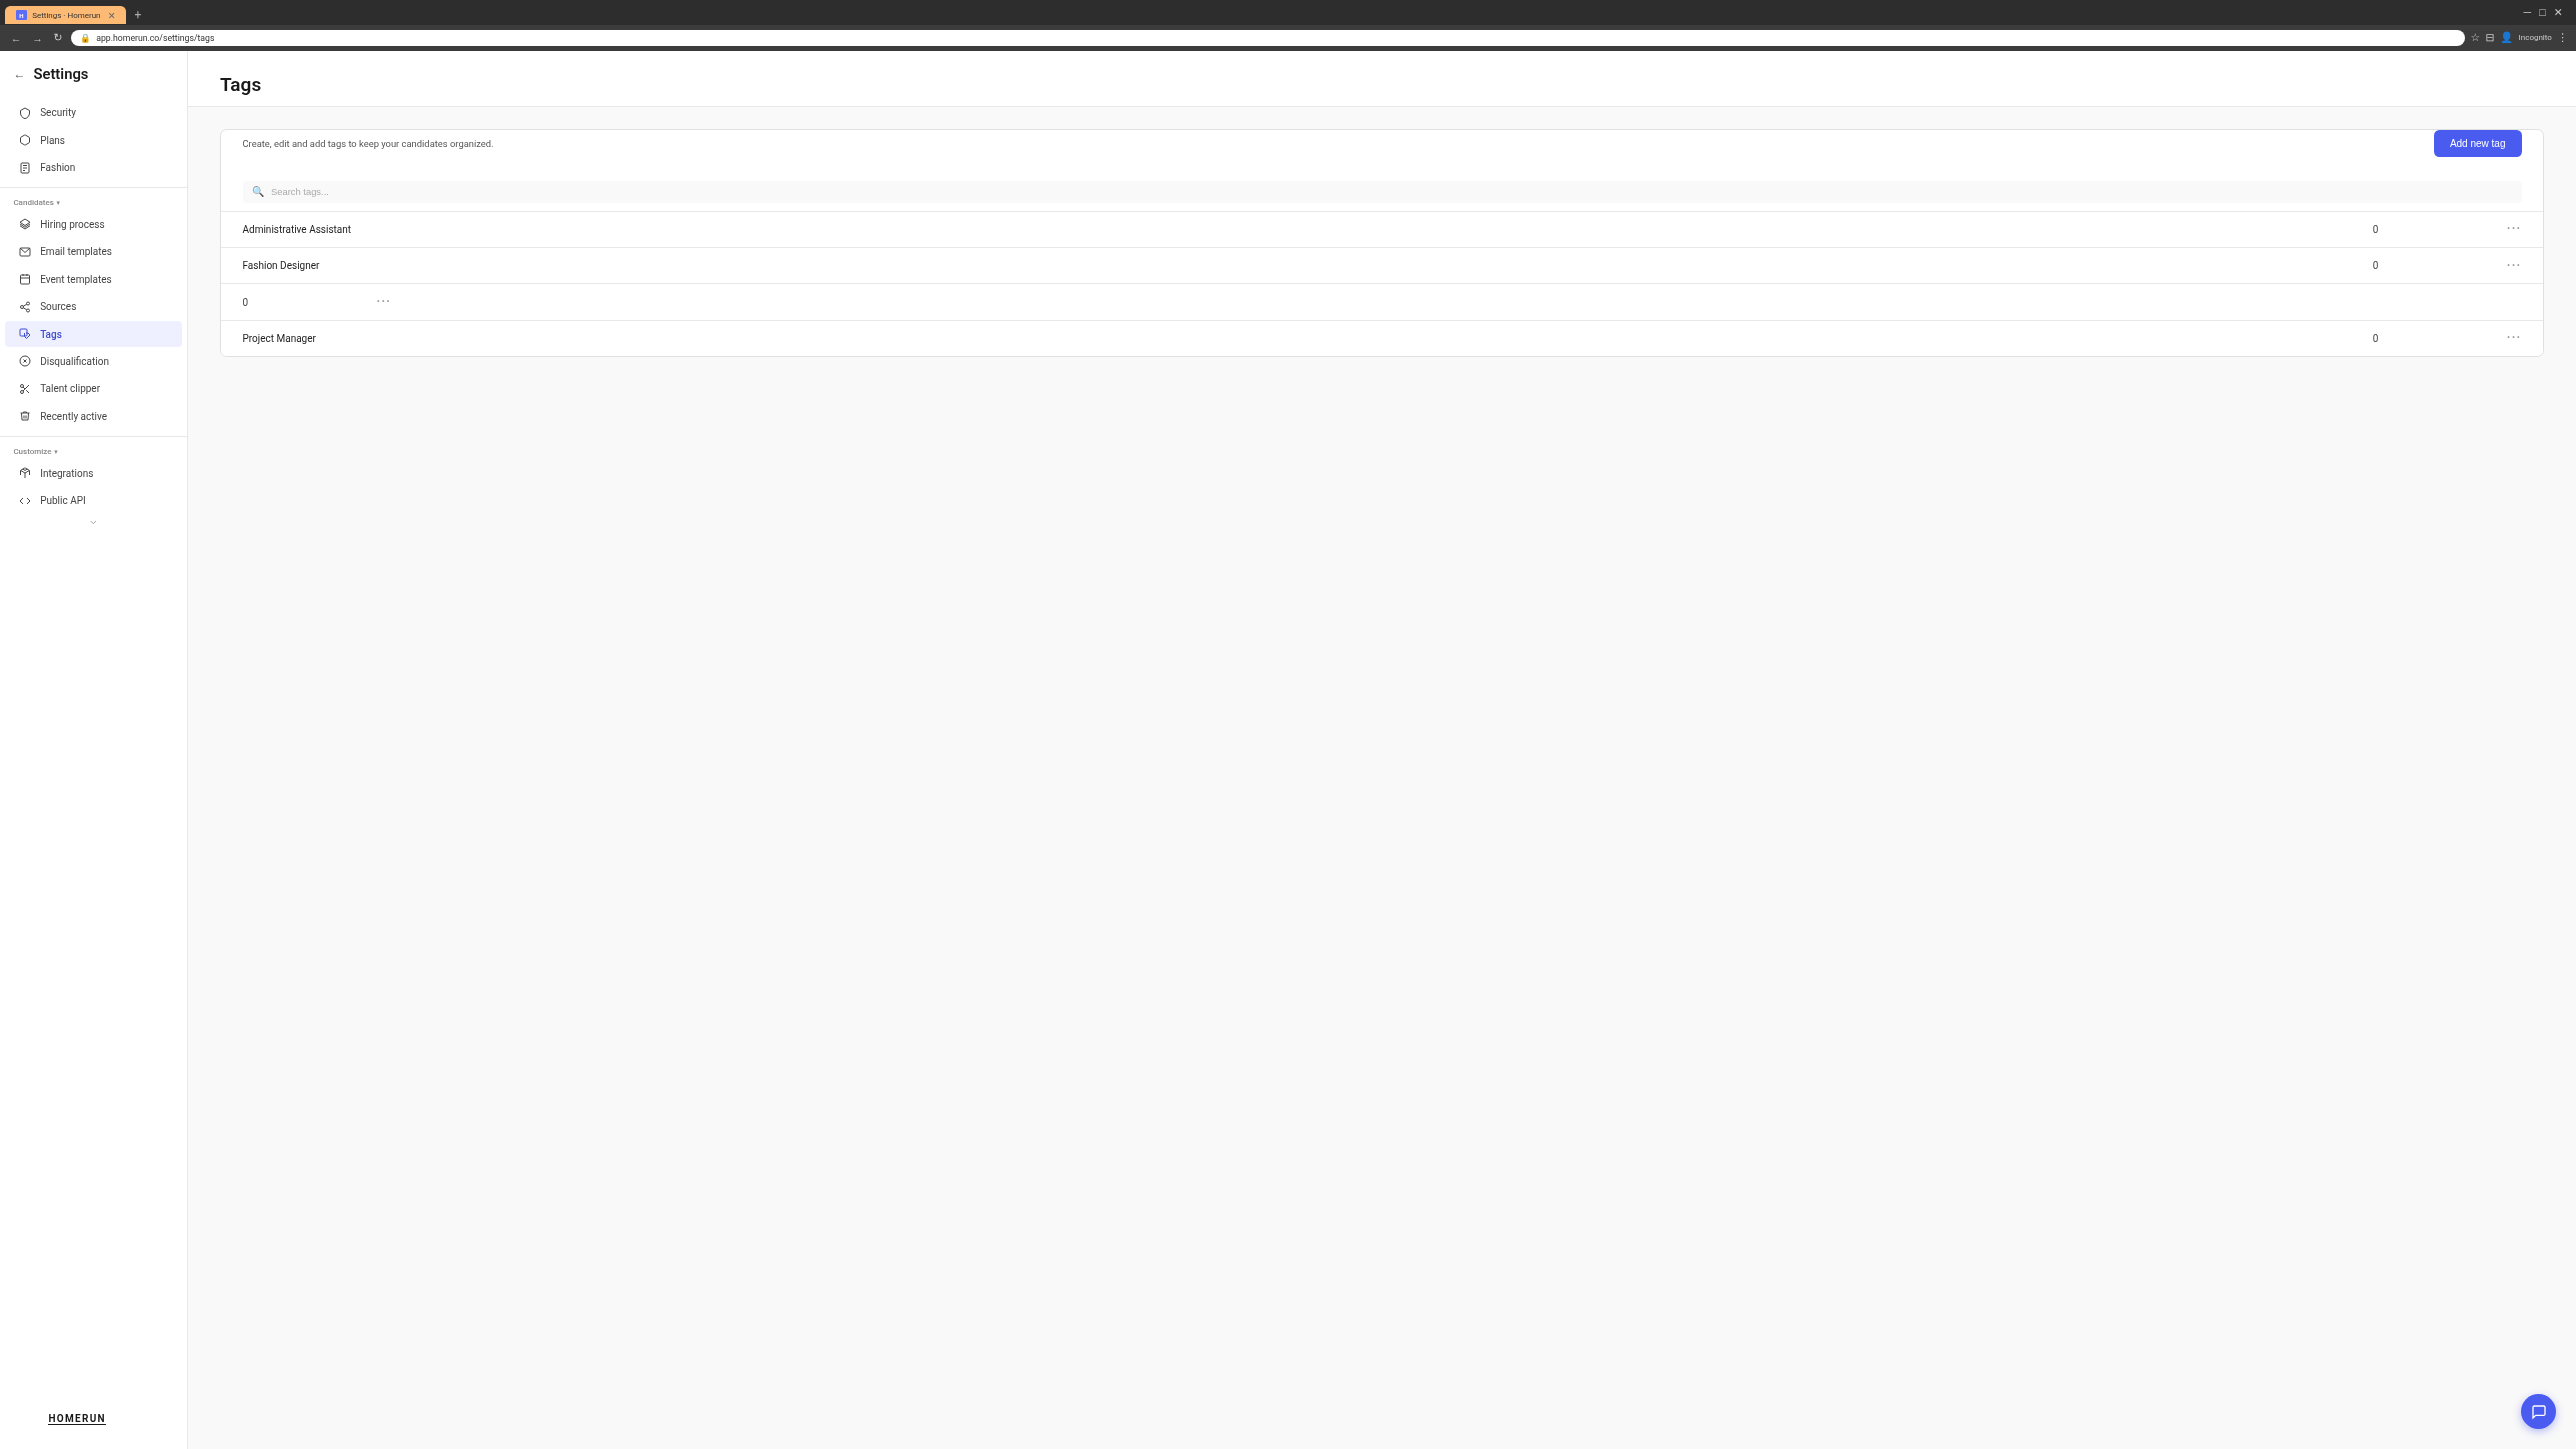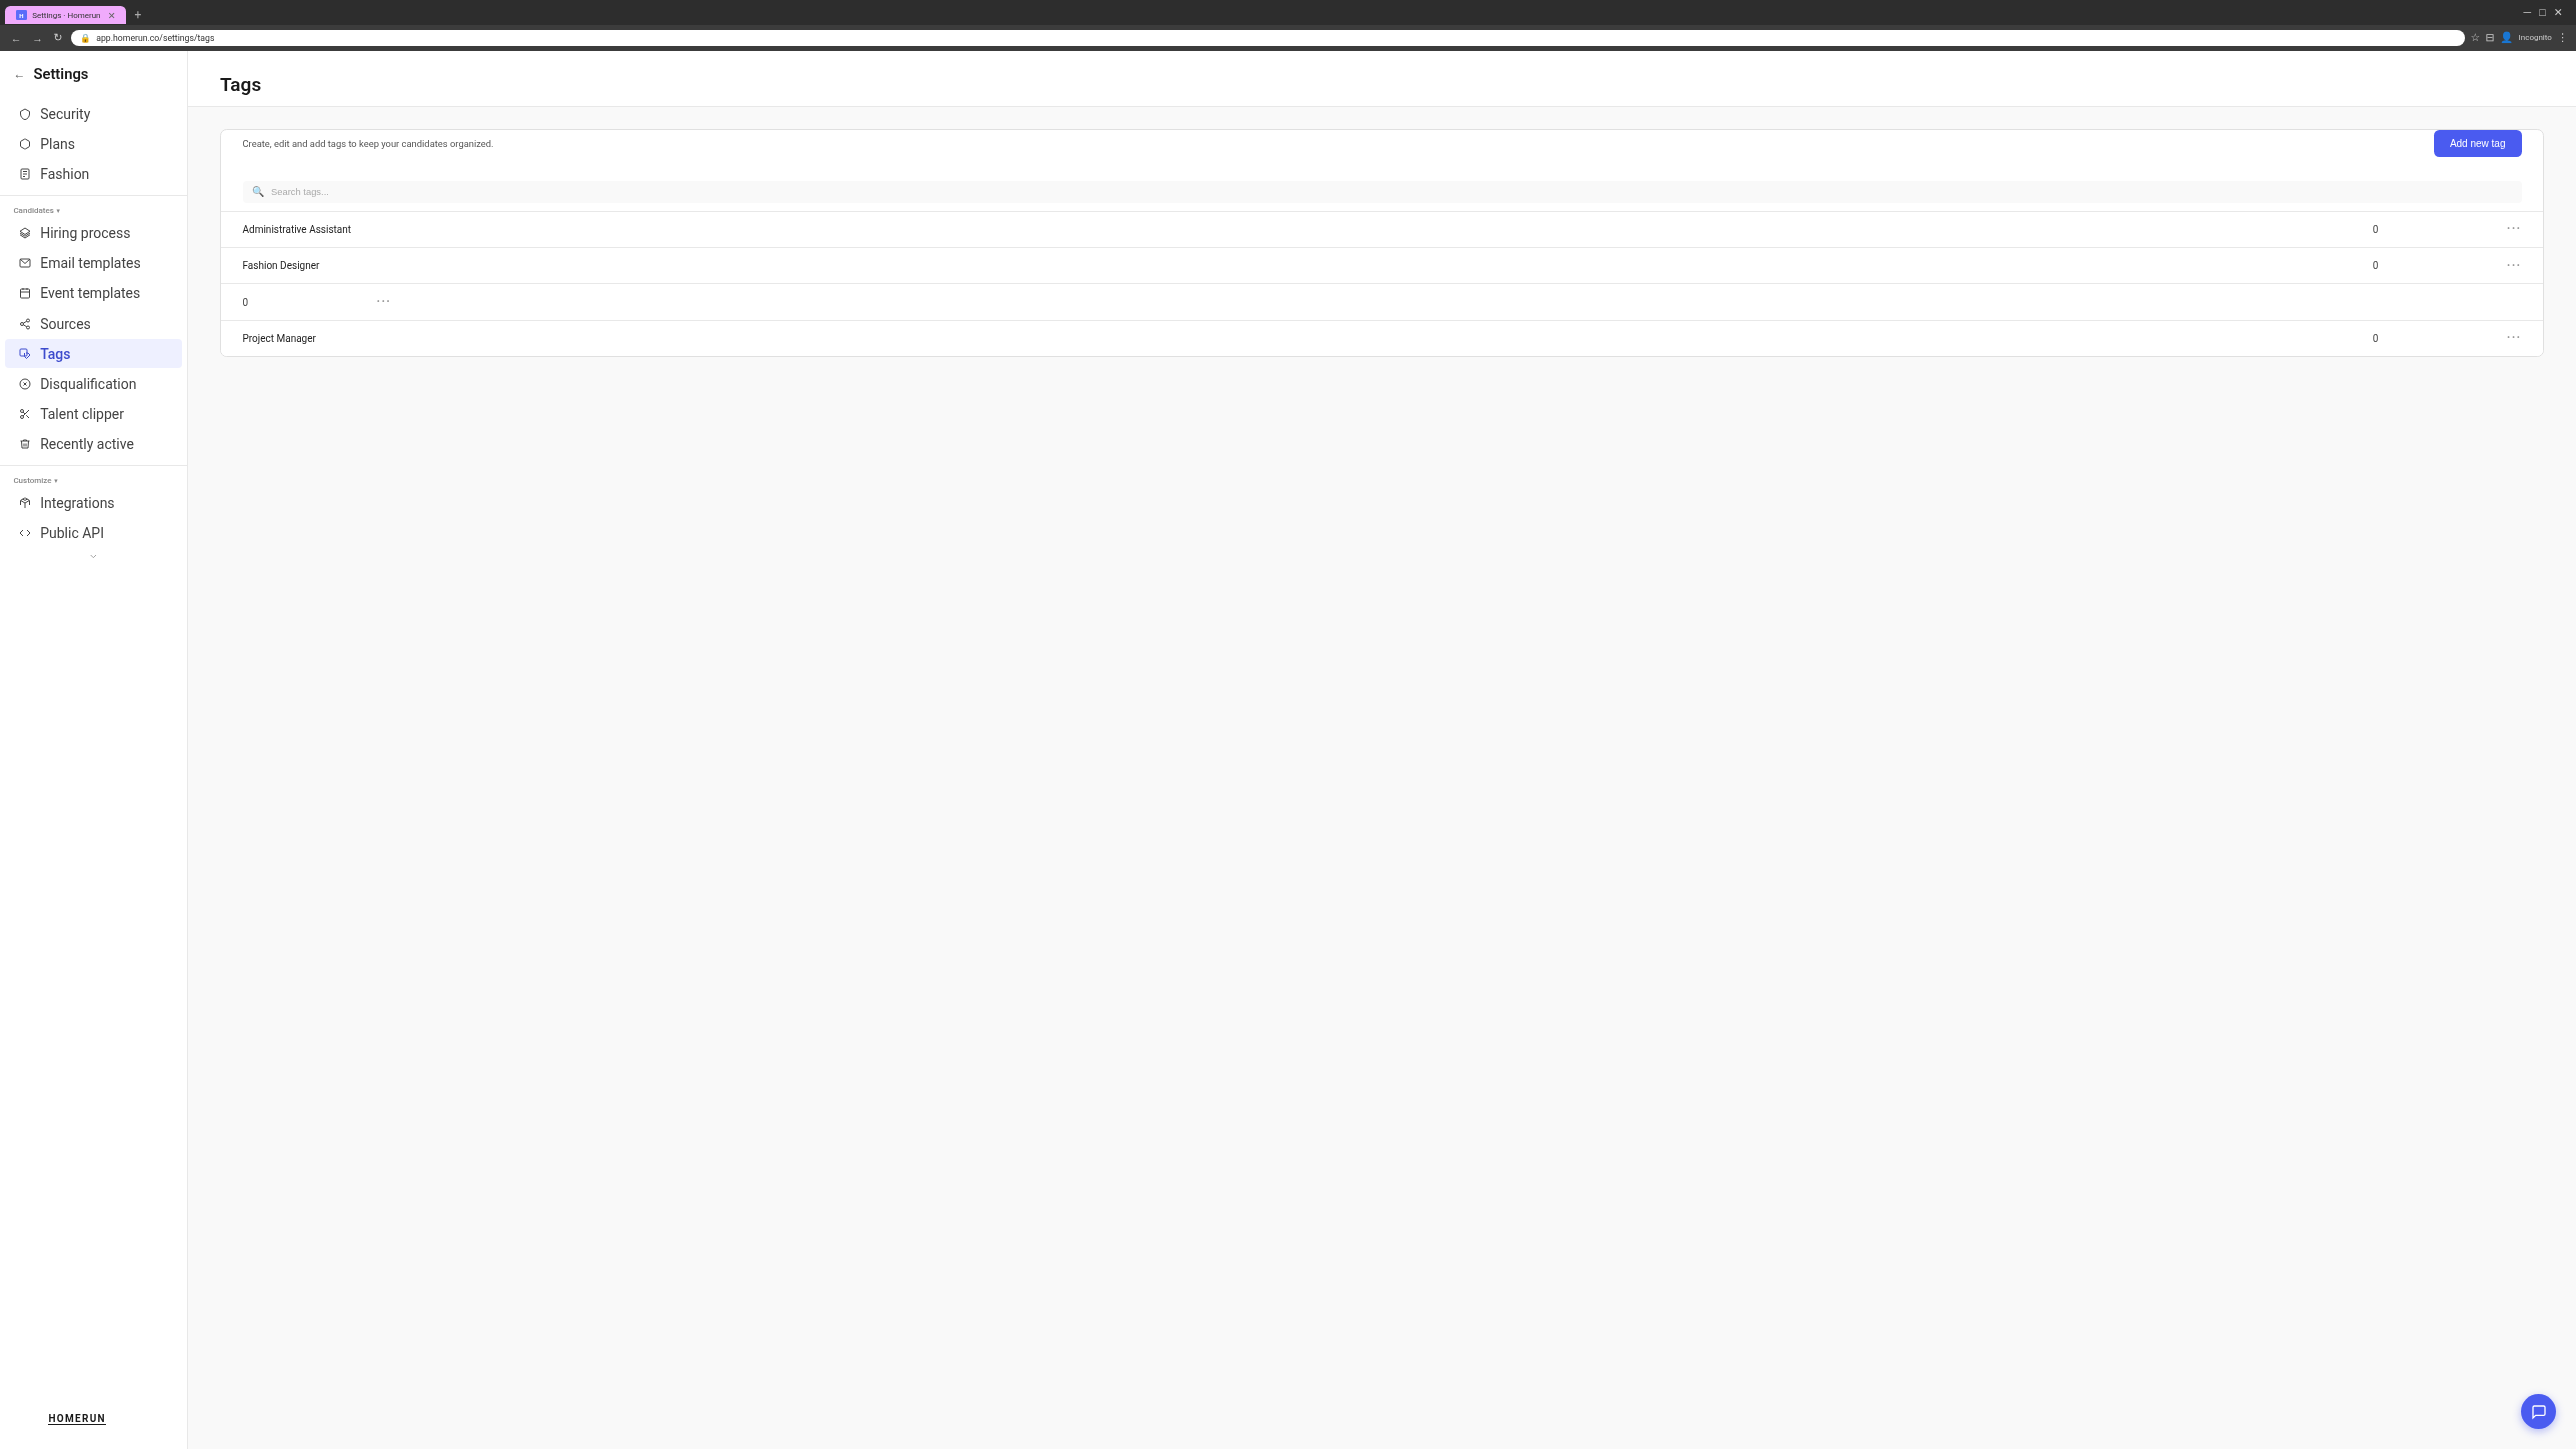--- a/index.html
+++ b/index.html
@@ -1,21 +1,21 @@
 <!DOCTYPE html>
 <html style="font-size:10.7px"><head>
   <meta charset="utf-8">
   <style>
     * { box-sizing: border-box; margin: 0; padding: 0; }
     body { font-family: -apple-system, BlinkMacSystemFont, 'Segoe UI', Roboto, sans-serif; background: #f5f5f5; display: flex; flex-direction: column; height: 100vh; overflow: hidden; }
 
     
     .browser-chrome { background: #3c3c3c; display: flex; flex-direction: column; }
     .browser-tab-bar { background: #2d2d2d; display: flex; align-items: center; padding: 5.4px 5.4px 0; gap: 2.7px; }
-    .browser-tab { background: #f0abfc; border-radius: 5.4px 5.4px 0 0; display: flex; align-items: flex-end; padding: 4px 10.7px; gap: 5.4px; min-width: 121px; font-size: 8.7px; color: #333; }
+    .browser-tab { background: #fdba74; border-radius: 5.4px 5.4px 0 0; display: flex; align-items: flex-end; padding: 4px 10.7px; gap: 5.4px; min-width: 121px; font-size: 8.7px; color: #333; }
     .browser-tab .tab-favicon { width: 10.7px; height: 10.7px; background: #5b6cf9; border-radius: 1.3px; display: flex; align-items: center; justify-content: center; color: white; font-size: 6px; font-weight: bold; }
     .browser-tab .tab-title { flex: 1; font-size: 8px; color: #333; white-space: nowrap; overflow: hidden; text-overflow: ellipsis; }
     .browser-tab .tab-close { color: #666; cursor: pointer; font-size: 9.4px; line-height: 1; }
     .browser-tab-new { color: #aaa; font-size: 12px; cursor: pointer; padding: 2.7px 5.4px; }
     .browser-window-controls { margin-left: auto; display: flex; gap: 8px; padding: 0 8px 5.4px; align-items: center; }
     .browser-window-controls span { color: #ccc; cursor: pointer; font-size: 10.7px; }
 
     .browser-toolbar { background: #3c3c3c; display: flex; align-items: center; padding: 4px 8px; gap: 5.4px; }
     .browser-nav-btn { background: none; border: none; color: #ccc; cursor: pointer; font-size: 10.7px; padding: 2.7px; border-radius: 2.7px; }
     .browser-nav-btn:disabled { color: #666; cursor: default; }
@@ -29,21 +29,21 @@
 
     
     .sidebar { width: 188px; background: #fff; border-right: 0.7px solid #e8e8e8; display: flex; flex-direction: column; overflow-y: auto; padding: 13.4px 0; }
     .sidebar-header { display: flex; align-items: center; gap: 8px; padding: 0 13.4px 16px; }
     .sidebar-back { color: #555; font-size: 12px; cursor: pointer; }
     .sidebar-title { font-size: 14.8px; font-weight: 600; color: #1a1a1a; }
 
     .sidebar-section-label { font-size: 8px; color: #888; font-weight: 500; padding: 5.4px 13.4px 2.7px; display: flex; align-items: center; gap: 2.7px; }
     .sidebar-section-label .chevron { font-size: 6.7px; }
 
-    .sidebar-item { display: flex; align-items: center; gap: 8px; padding: 6.7px 13.4px; cursor: pointer; border-radius: 4px; margin: 0.7px 5.4px; color: #444; font-size: 14px; }
+    .sidebar-item { display: flex; align-items: center; gap: 8px; padding: 6.7px 13.4px; cursor: pointer; border-radius: 4px; margin: 0.7px 5.4px; color: #444; font-size: 10px; }
     .sidebar-item.active { background: #eef0ff; color: #3d4bcd; font-weight: 500; }
     .sidebar-item .item-icon { width: 13.4px; height: 13.4px; display: flex; align-items: center; justify-content: center; flex-shrink: 0; }
 
     .sidebar-divider { height: 0.7px; background: #e8e8e8; margin: 5.4px 0; }
 
     .sidebar-scroll-indicator { display: flex; justify-content: center; padding: 2.7px; }
     .sidebar-scroll-indicator svg { color: #999; }
 
     .homerun-logo { padding: 10.7px 13.4px; margin-top: auto; }
     .homerun-logo-text { font-size: 10px; font-weight: 700; letter-spacing: 1.3px; color: #1a1a1a; text-transform: uppercase; border-bottom: 1.3px solid #1a1a1a; display: inline-block; margin-left: 35px; }

